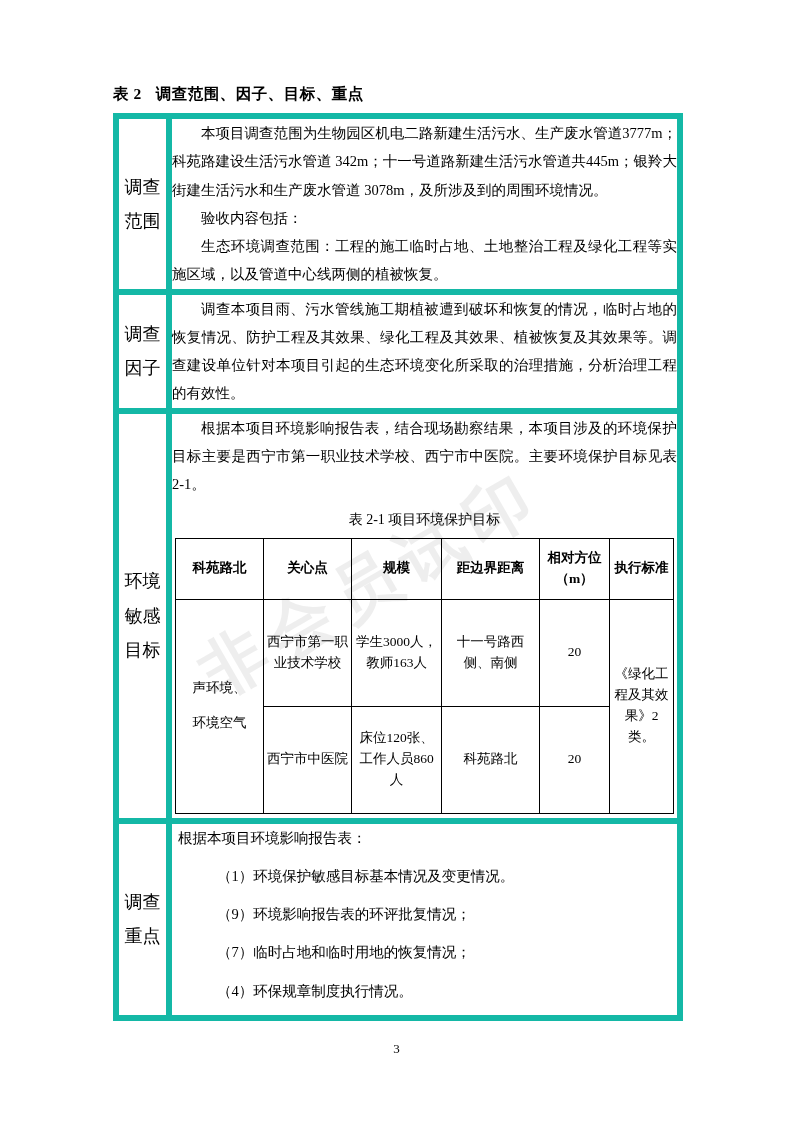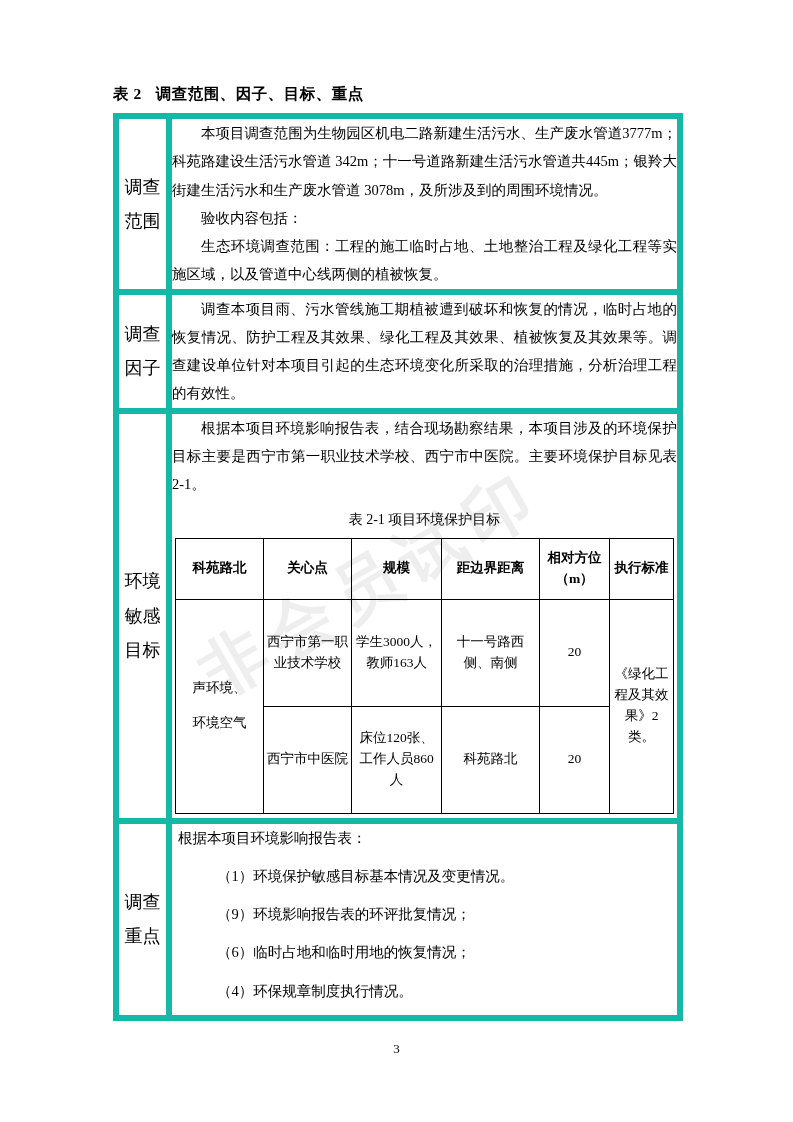--- a/index.html
+++ b/index.html
@@ -219,21 +219,21 @@
 
         <tr>
           <td class="label">
             <div>调查</div>
             <div>重点</div>
           </td>
           <td class="body last">
             <p class="p-noind">根据本项目环境影响报告表：</p>
             <p class="list-item">（1）环境保护敏感目标基本情况及变更情况。</p>
             <p class="list-item">（9）环境影响报告表的环评批复情况；</p>
-            <p class="list-item">（6）临时占地和临时用地的恢复情况；</p>
+            <p class="list-item">（7）临时占地和临时用地的恢复情况；</p>
             <p class="list-item">（4）环保规章制度执行情况。</p>
           </td>
         </tr>
       </tbody>
     </table>
   </div>
 
   <div class="page-num">3</div>
 </div>
 

